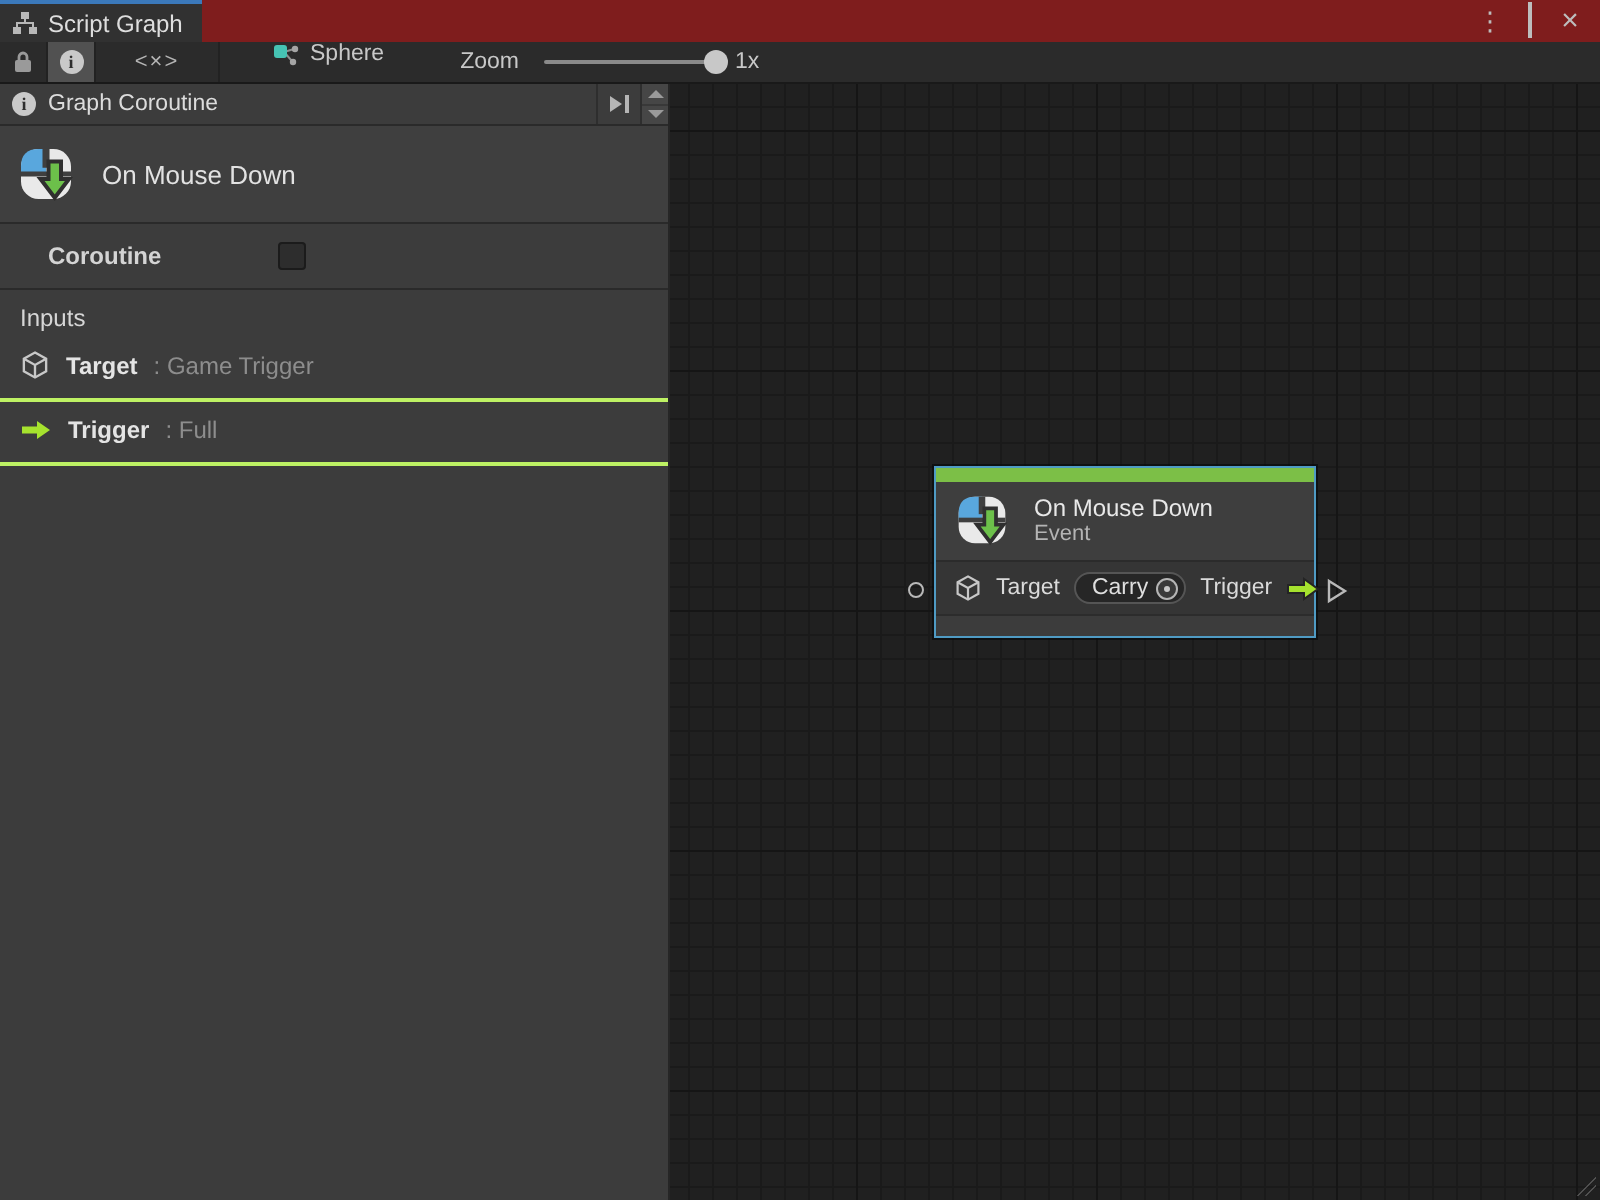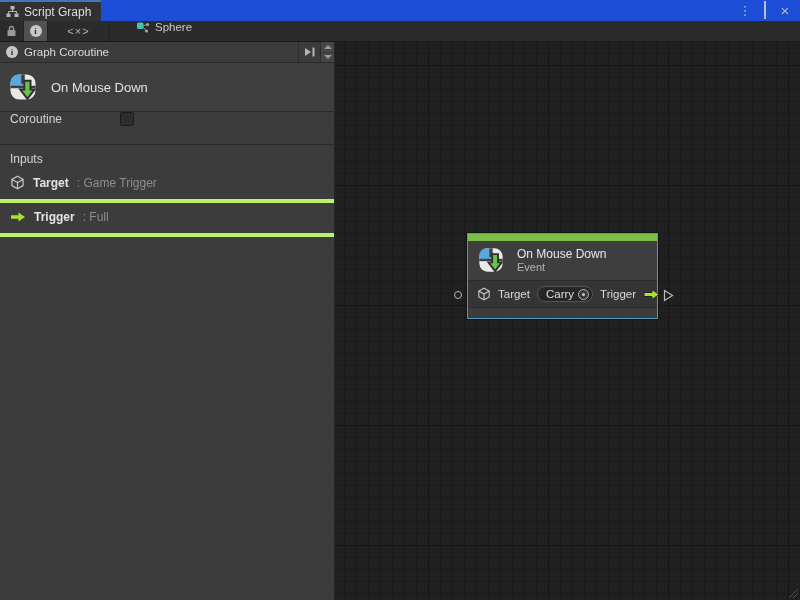--- a/index.html
+++ b/index.html
@@ -1,20 +1,20 @@
 <!DOCTYPE html>
 <html><head>
 <meta charset="utf-8">
 <style>
   * { margin:0; padding:0; box-sizing:border-box; }
   html,body { width:800px; height:600px; overflow:hidden; background:#191919;
               font-family:"Liberation Sans","DejaVu Sans",sans-serif; }
 
   
-  .titlebar { position:absolute; left:0; top:0; width:800px; height:21px; background:#1d4ed8;
+  .titlebar { position:absolute; left:0; top:0; width:800px; height:21px; background:#7f1d1d;
               display:flex; align-items:stretch; }
   .tab { display:flex; align-items:center; gap:5px; padding:0 10px 0 6px; background:#313131;
          border-top:2px solid #3b79bb; color:#dedede; font-size:12px; height:21px; }
   .win-controls { margin-left:auto; display:flex; align-items:center; gap:6px; padding-right:8px; }
   .win-btn { color:#bdbdbd; font-size:13px; width:14px; text-align:center; cursor:default; line-height:19px; }
   .maxbox { width:9px; height:9px; border:1px solid #bdbdbd; border-top-width:2px; }
 
   
   .toolbar { position:absolute; left:0; top:21px; width:800px; height:21px; background:#2b2b2b;
              border-bottom:1px solid #191919; display:flex; align-items:stretch; color:#c8c8c8; font-size:11.5px; }
@@ -46,24 +46,24 @@
   .dock-btn { width:22px; display:flex; align-items:center; justify-content:center; border-left:1px solid #2e2e2e; }
   .spinner { width:14px; display:flex; flex-direction:column; border-left:1px solid #2e2e2e; }
   .spin-btn { flex:1; background:#464646; display:flex; align-items:center; justify-content:center; }
   .spin-btn + .spin-btn { border-top:1px solid #383838; }
   .tri-up { width:0; height:0; border-left:4px solid transparent; border-right:4px solid transparent; border-bottom:4px solid #9a9a9a; }
   .tri-down { width:0; height:0; border-left:4px solid transparent; border-right:4px solid transparent; border-top:4px solid #9a9a9a; }
 
   .unit-head { display:flex; align-items:center; gap:13px; padding:9px 8px; background:#3f3f3f; border-bottom:1px solid #2a2a2a; }
   .unit-title { font-size:13px; color:#e2e2e2; }
 
-  .coroutine-row { display:flex; align-items:flex-start; height:33px; padding:0 10px; border-bottom:1px solid #2a2a2a; font-size:12px; }
+  .coroutine-row { display:flex; align-items:center; height:33px; padding:0 24px; border-bottom:1px solid #2a2a2a; font-size:12px;font-weight:bold; }
   .checkbox { width:14px; height:14px; background:#2d2d2d; border:1px solid #1b1b1b; margin-left:58px; border-radius:2px; }
 
-  .section { padding:7px 10px 9px 10px; border-bottom:4px solid #bef264; }
+  .section { padding:7px 10px 9px 10px; border-bottom:2px solid #bef264; }
   .section-title { font-size:12px; color:#d6d6d6; margin-bottom:9px; }
   .port-def { display:flex; align-items:center; gap:8px; font-size:12px; }
   .port-name { font-weight:bold; color:#e4e4e4; }
   .port-type { color:#8d8d8d; }
   .insp-rest { flex:1; }
 
   
   .canvas { flex:1; position:relative; background-color:#202020;
     background-image:
       linear-gradient(#151515 1px, transparent 1px),
@@ -136,20 +136,27 @@
       <svg width="14" height="14" viewBox="0 0 14 14">
         <path d="M6 5 L11 3.5 M6 5 L10 9.5" stroke="#8f8f8f" stroke-width="1"></path>
         <rect x="1" y="1.5" width="6.5" height="6.5" rx="1.5" fill="#46c3b3"></rect>
         <circle cx="11.5" cy="3.5" r="1.6" fill="#a5a5a5"></circle>
         <circle cx="10.5" cy="10" r="1.6" fill="#a5a5a5"></circle>
       </svg>
     </span>
     <span>Sphere</span>
   </div>
 
+  <div class="zoom-wrap">
+    <span>Zoom</span>
+    <div class="zoom-track">
+      <div class="zoom-handle"></div>
+    </div>
+    <span class="zoom-val">1x</span>
+  </div>
 
 </div>
 
 <div class="content">
 
   <div class="inspector">
     <div class="insp-header">
       <span class="info-circle">i</span>
       <span>Graph Coroutine</span>
       <div class="insp-header-right">

